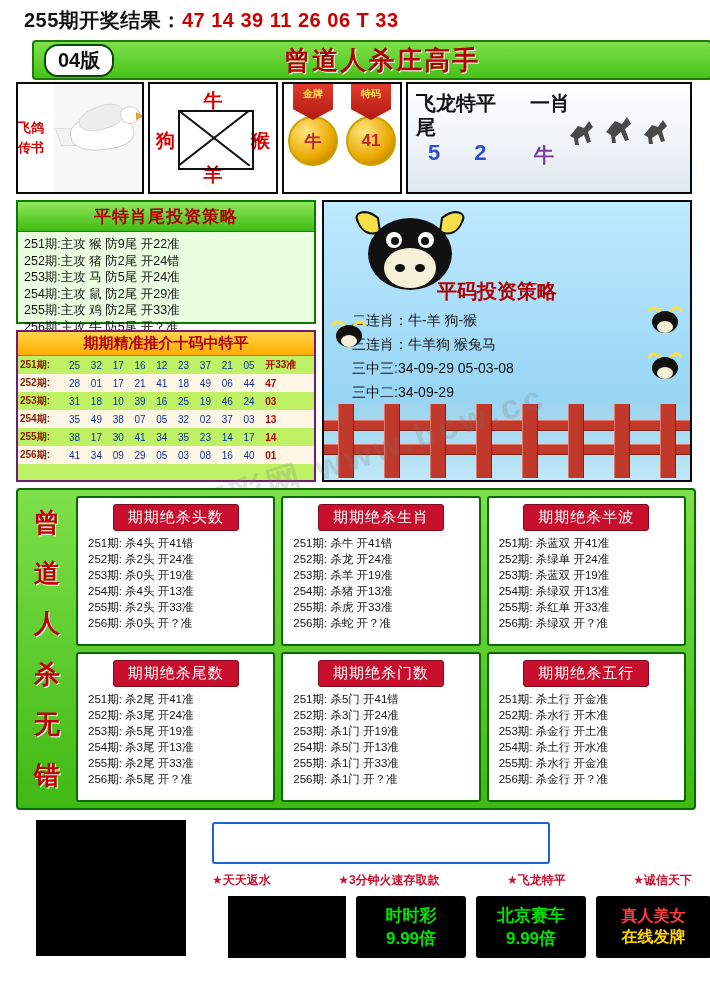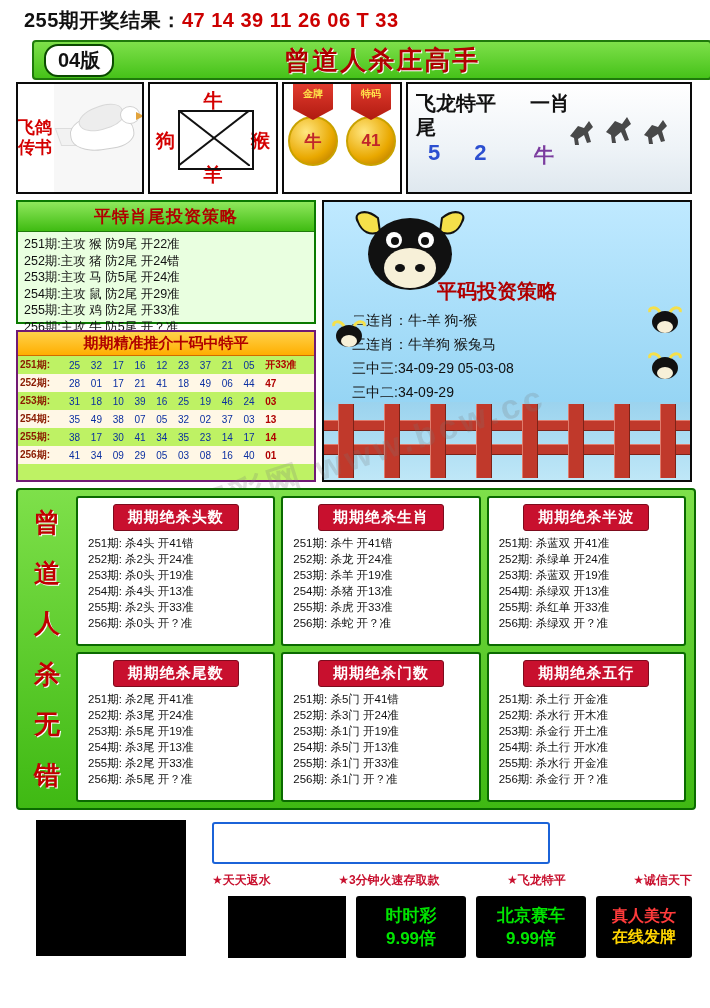--- a/index.html
+++ b/index.html
@@ -35,21 +35,21 @@
   .title-main{
     flex:1;text-align:center;font-size:26px;font-weight:bold;color:#b00000;
     text-shadow:1px 1px 0 #fff;letter-spacing:2px;margin-right:60px;
   }
 
   
   .top-row{position:absolute;left:16px;top:82px;width:676px;height:112px;display:flex;}
   .panel{border:2px solid #0a0a0a;box-sizing:border-box;position:relative;background:#fff;}
   .p-dove{width:128px;display:flex;}
   .dove-label{
-    width:36px;font-size:17px;font-weight:bold;color:#d40000;
+    width:36px;font-size:13px;font-weight:bold;color:#d40000;
     display:flex;flex-direction:column;align-items:center;justify-content:center;
     line-height:20px;background:#fff;
   }
   .dove-art{flex:1;position:relative;background:#f7f7f7;overflow:hidden;}
   .dove-body{
     position:absolute;left:16px;top:30px;width:62px;height:34px;border-radius:50% 60% 40% 50%;
     background:#ffffff;border:1px solid #cfcfcf;transform:rotate(-8deg);
   }
   .dove-head{position:absolute;left:66px;top:22px;width:18px;height:16px;border-radius:50%;background:#fff;border:1px solid #cfcfcf;}
   .dove-beak{position:absolute;left:82px;top:28px;width:0;height:0;border-left:8px solid #e2a33b;border-top:4px solid transparent;border-bottom:4px solid transparent;}
@@ -144,41 +144,41 @@
     background:linear-gradient(#7ee04a,#3fb913);border:2px solid #0a6a00;border-radius:4px;
     display:flex;
   }
   .kill-side{
     width:58px;display:flex;flex-direction:column;align-items:center;justify-content:space-evenly;
     color:#c00000;font-size:26px;font-weight:bold;text-shadow:1px 1px 0 #fff;
   }
   .kill-grid{flex:1;display:grid;grid-template-columns:repeat(3,1fr);grid-template-rows:1fr 1fr;gap:6px;padding:6px 8px 6px 0;}
   .kill-card{background:#ffffff;border:2px solid #0a6a00;border-radius:3px;display:flex;flex-direction:column;}
   .kill-title{
-    margin:6px auto 4px;background:#c8102e;color:#ffffff;font-size:15px;font-weight:bold;
+    margin:6px auto 4px;background:#c8102e;color:#ffffff;font-size:15px;font-weight:normal;
     padding:3px 14px;border-radius:3px;border:1px solid #7d0b1d;letter-spacing:1px;
   }
   .kill-lines{padding:0 10px 6px;font-size:11.5px;line-height:16px;color:#111;}
 
   
   .ads{position:absolute;left:16px;top:812px;width:676px;height:180px;}
   .ad-black{position:absolute;background:#000;}
   .ad1{left:20px;top:8px;width:150px;height:136px;}
   .ad2{left:212px;top:84px;width:118px;height:62px;}
   .ad-input{
     position:absolute;left:196px;top:10px;width:330px;height:36px;
     background:#fff;border:2px solid #1b63d8;border-radius:3px;
   }
   .ad-stars{position:absolute;left:196px;top:60px;width:480px;display:flex;justify-content:space-between;
     font-size:12px;font-weight:bold;color:#c8102e;}
   .ad-box{position:absolute;background:#000;border-radius:3px;text-align:center;color:#00e500;
     font-weight:bold;display:flex;flex-direction:column;justify-content:center;}
   .adb1{left:340px;top:84px;width:110px;height:62px;}
   .adb2{left:460px;top:84px;width:110px;height:62px;}
-  .adb3{left:580px;top:84px;width:96px;height:62px;}
+  .adb3{left:580px;top:84px;width:115px;height:62px;}
   .ad-box .l1{font-size:17px;}
   .ad-box .l2{font-size:17px;}
   .adb3 .l1{color:#ff3b3b;font-size:16px;}
   .adb3 .l2{color:#ffd400;font-size:16px;}
 </style>
 </head>
 <body>
 
 <div class="page">
 

